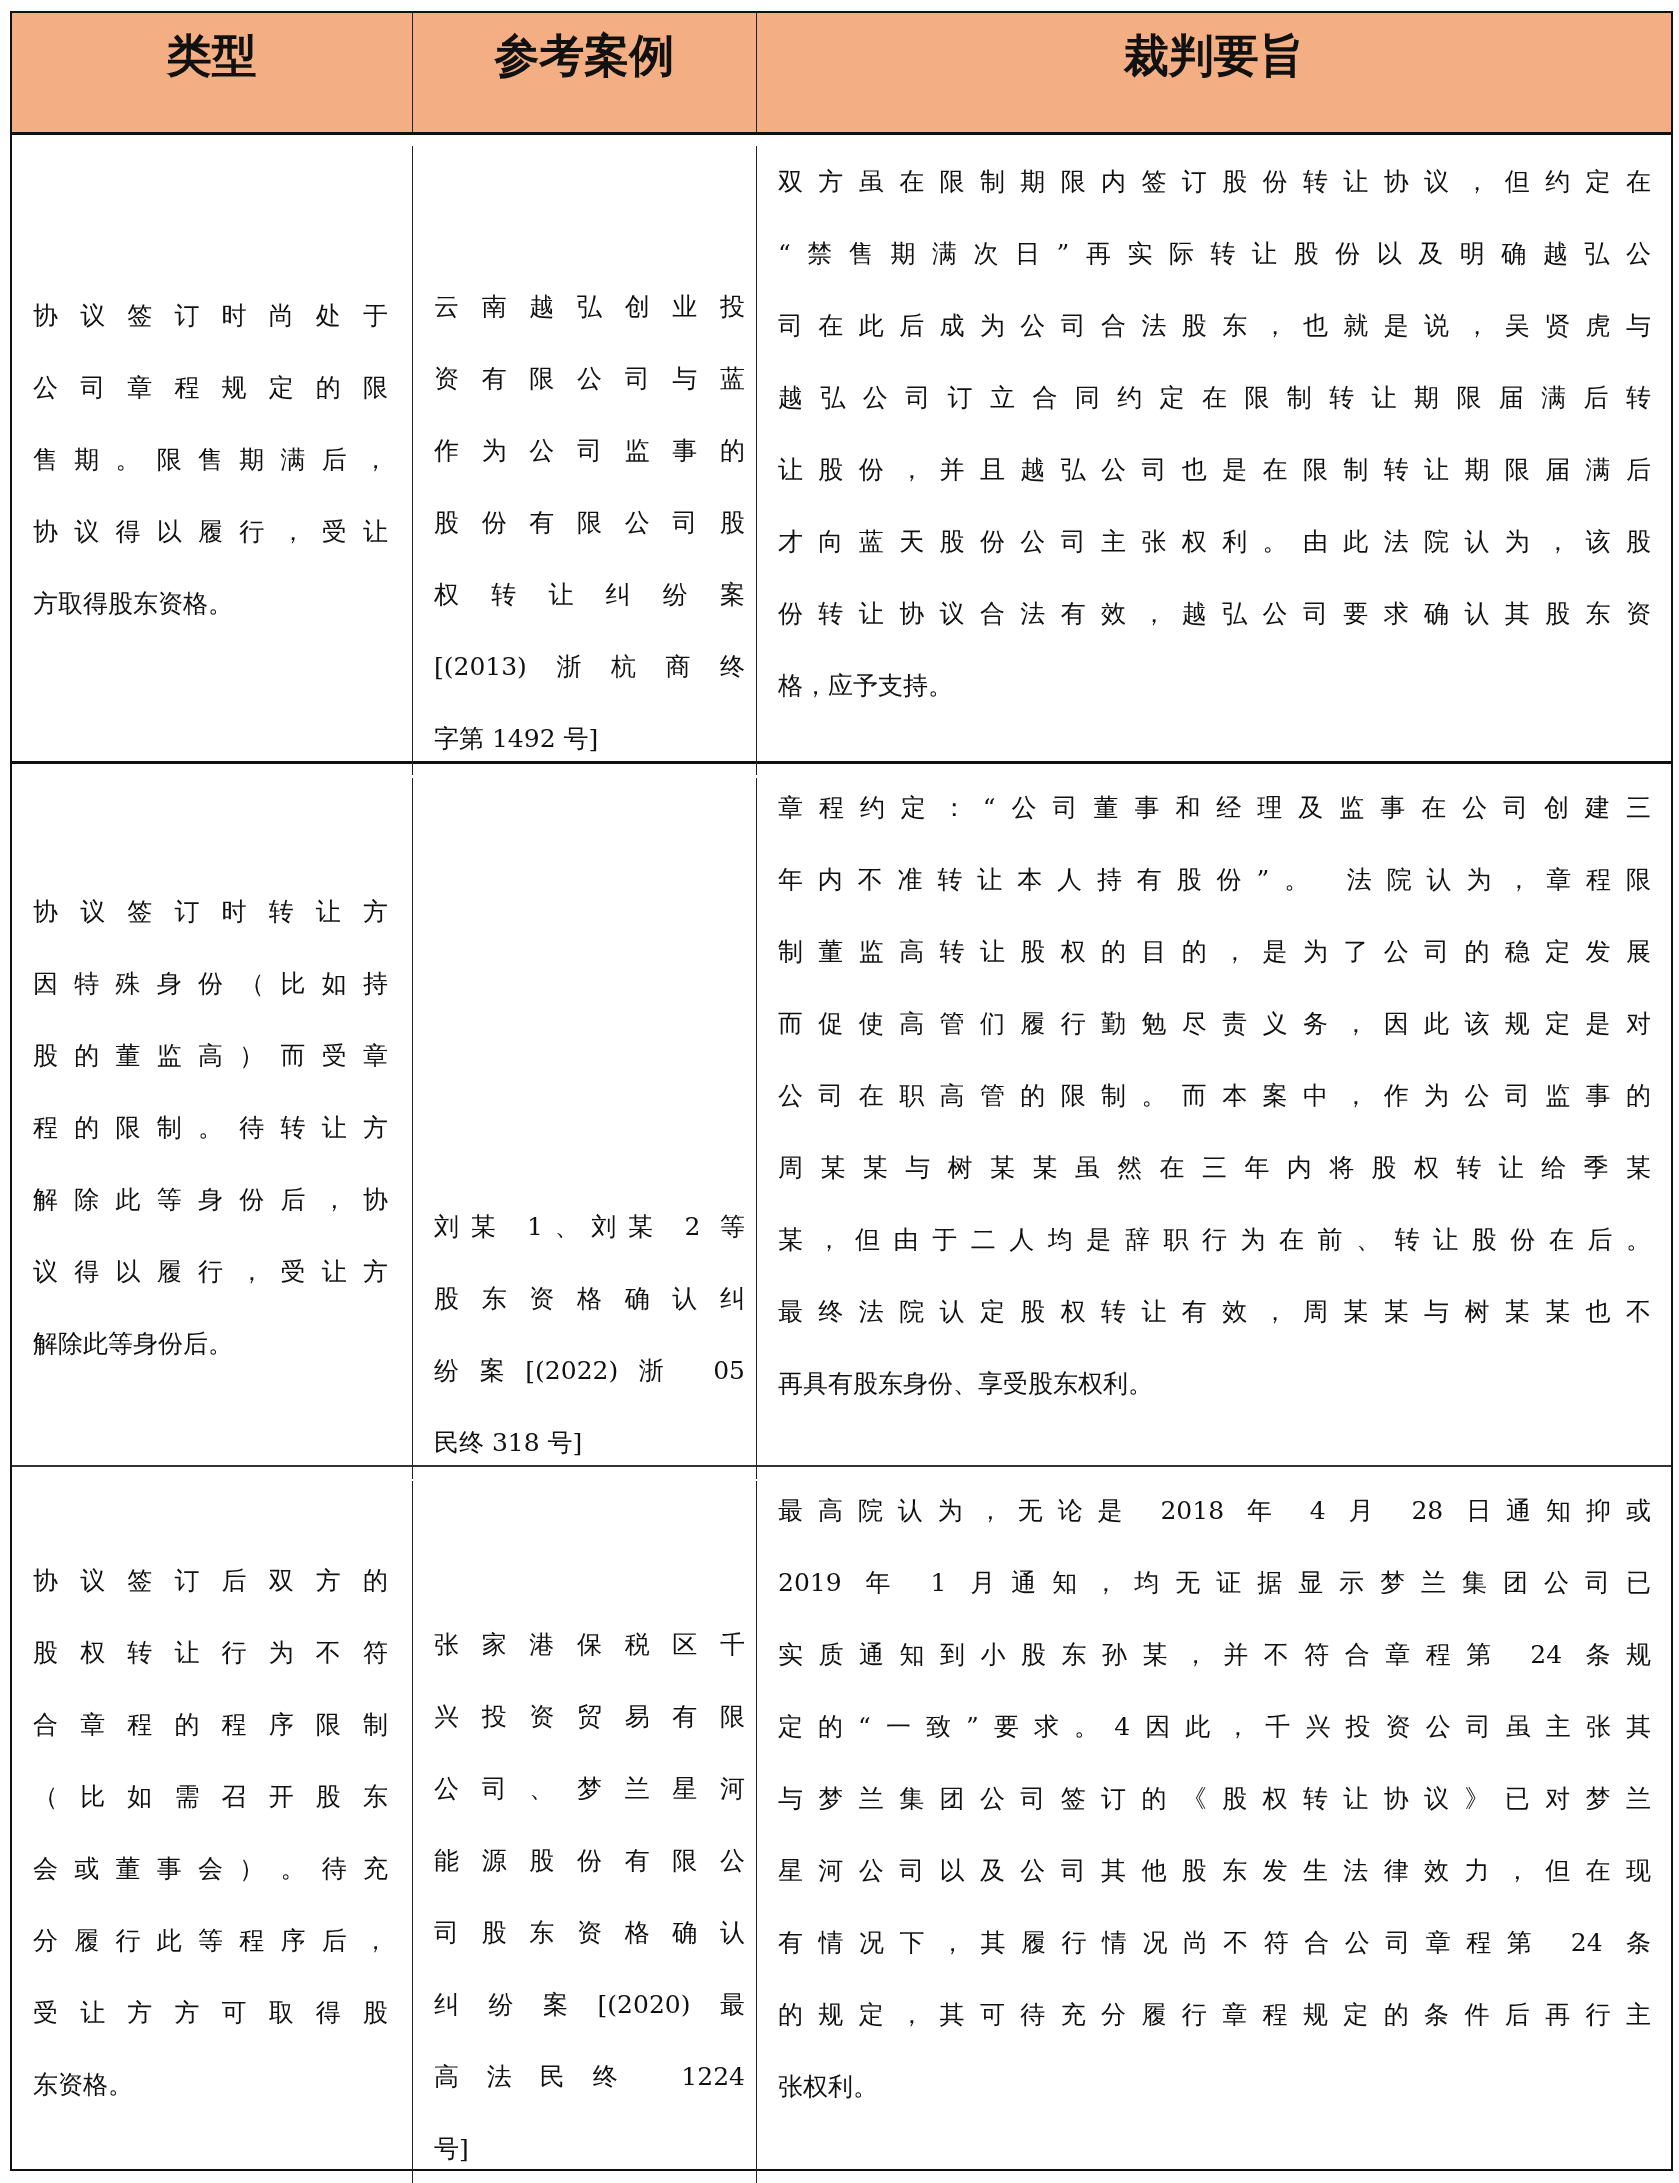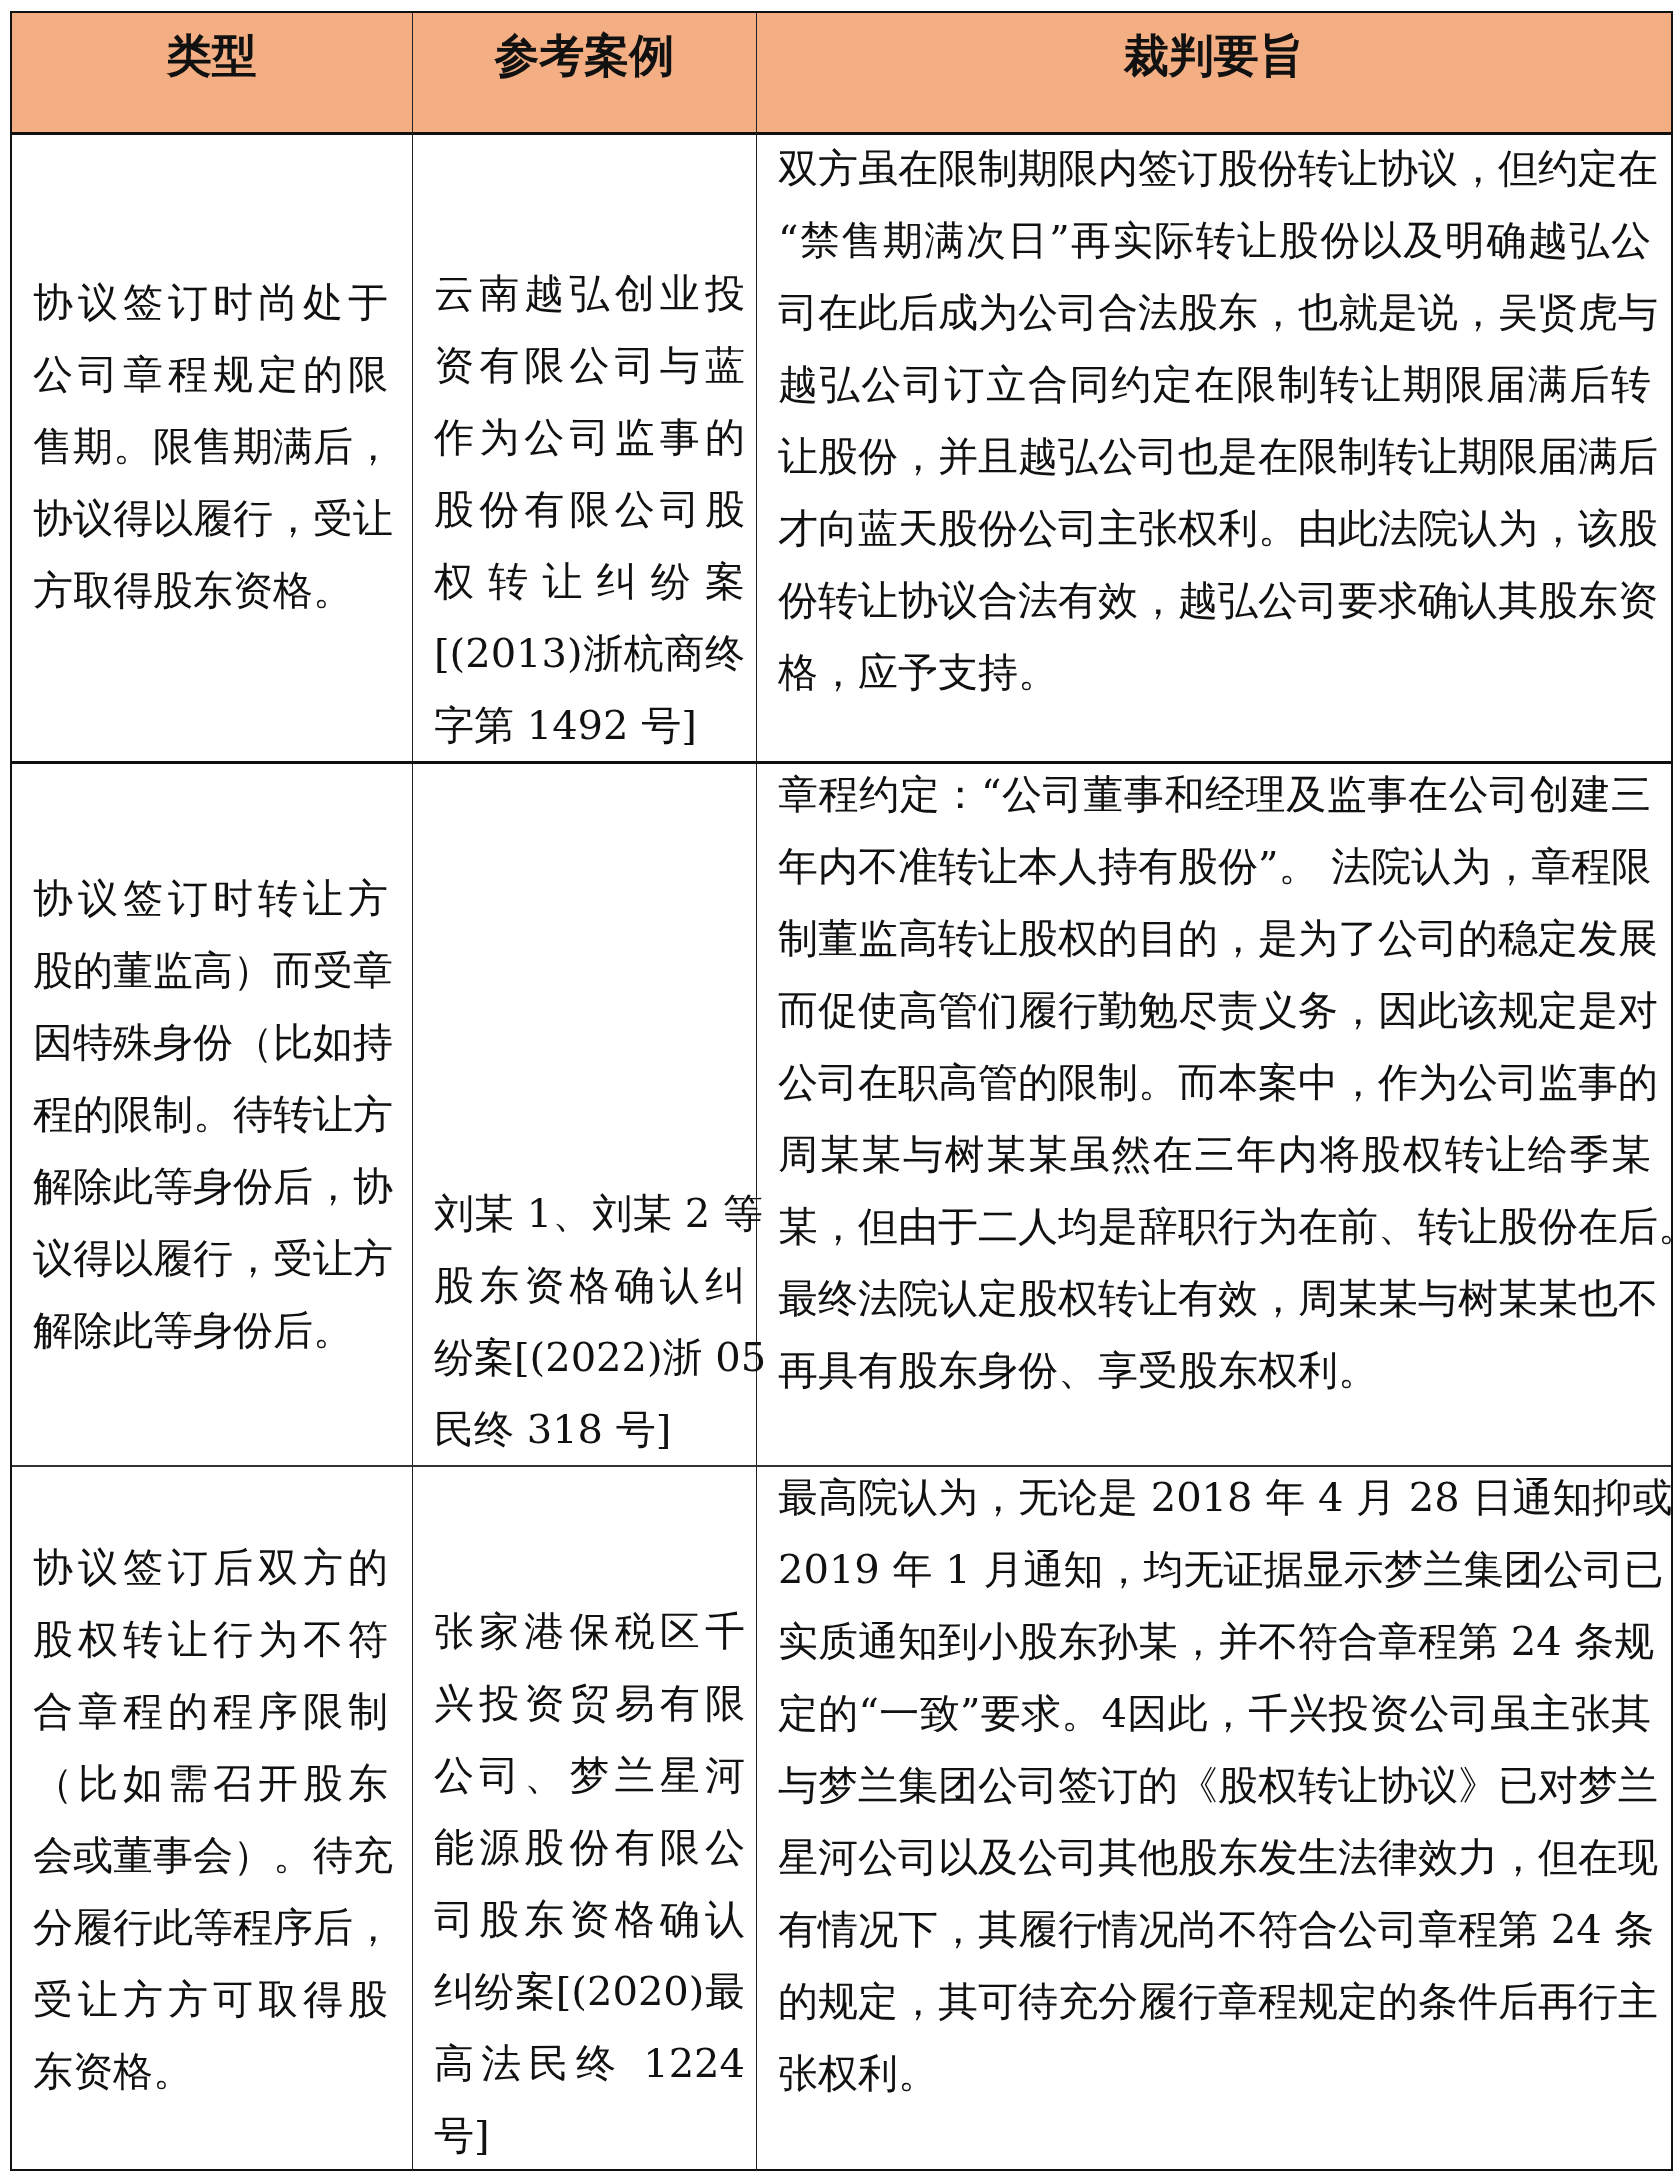--- a/index.html
+++ b/index.html
@@ -60,22 +60,23 @@
       font-family: "DejaVu Sans", "Liberation Sans", sans-serif;
     }
 
     .r1 { top: 119px; height: 632px; border-bottom: 3.9px solid #111; }
     .r2 { top: 751px; height: 703px; border-bottom: 2.9px solid #333; }
     .r3 { top: 1454px; height: 704px; }
 
     .body-cell {
       display: flex;
       align-items: center;
-      font-size: 40px;
+      font-size: 25px;
       line-height: 72px;
+      margin-top: 14px;
     }
     .body-cell .txt {
       white-space: pre-wrap;
       word-break: break-all;
     }
     .c1.body-cell { padding-left: 21.3px; padding-right: 11.6px; }
     .c2.body-cell { padding-left: 21.3px; padding-right: 11.6px; align-items: flex-end; }
     .c3.body-cell { padding-left: 21.3px; padding-right: 17.5px; align-items: flex-start; padding-top: 0px; }
     .r1 .c3 .txt { margin-top: 0px; }
     .r2 .c3 .txt, .r3 .c3 .txt { margin-top: -5.8px; }
@@ -105,21 +106,21 @@
     <div class="cell c2 body-cell">
       <div class="txt"><span class="line">云南越弘创业投</span><span class="line">资有限公司与蓝</span><span class="line">作为公司监事的</span><span class="line">股份有限公司股</span><span class="line">权转让纠纷案</span><span class="line">[(2013)浙杭商终</span><span class="line last">字第 1492 号]</span></div>
     </div>
     <div class="cell c3 body-cell">
       <div class="txt"><span class="line">双方虽在限制期限内签订股份转让协议，但约定在</span><span class="line">“禁售期满次日”再实际转让股份以及明确越弘公</span><span class="line">司在此后成为公司合法股东，也就是说，吴贤虎与</span><span class="line">越弘公司订立合同约定在限制转让期限届满后转</span><span class="line">让股份，并且越弘公司也是在限制转让期限届满后</span><span class="line">才向蓝天股份公司主张权利。由此法院认为，该股</span><span class="line">份转让协议合法有效，越弘公司要求确认其股东资</span><span class="line last">格，应予支持。</span></div>
     </div>
   </div>
 
   <div class="row r2">
     <div class="cell c1 body-cell">
-      <div class="txt"><span class="line">协议签订时转让方</span><span class="line">股的董监高）而受章</span><span class="line">因特殊身份（比如持</span><span class="line">程的限制。待转让方</span><span class="line">解除此等身份后，协</span><span class="line">议得以履行，受让方</span><span class="line last">解除此等身份后。</span></div>
+      <div class="txt"><span class="line">协议签订时转让方</span><span class="line">因特殊身份（比如持</span><span class="line">股的董监高）而受章</span><span class="line">程的限制。待转让方</span><span class="line">解除此等身份后，协</span><span class="line">议得以履行，受让方</span><span class="line last">解除此等身份后。</span></div>
     </div>
     <div class="cell c2 body-cell">
       <div class="txt"><span class="line">刘某 1、刘某 2 等</span><span class="line">股东资格确认纠</span><span class="line">纷案[(2022)浙 05</span><span class="line last">民终 318 号]</span></div>
     </div>
     <div class="cell c3 body-cell">
       <div class="txt"><span class="line">章程约定：“公司董事和经理及监事在公司创建三</span><span class="line">年内不准转让本人持有股份”。 法院认为，章程限</span><span class="line">制董监高转让股权的目的，是为了公司的稳定发展</span><span class="line">而促使高管们履行勤勉尽责义务，因此该规定是对</span><span class="line">公司在职高管的限制。而本案中，作为公司监事的</span><span class="line">周某某与树某某虽然在三年内将股权转让给季某</span><span class="line">某，但由于二人均是辞职行为在前、转让股份在后。</span><span class="line">最终法院认定股权转让有效，周某某与树某某也不</span><span class="line last">再具有股东身份、享受股东权利。</span></div>
     </div>
   </div>
 
   <div class="row r3">

